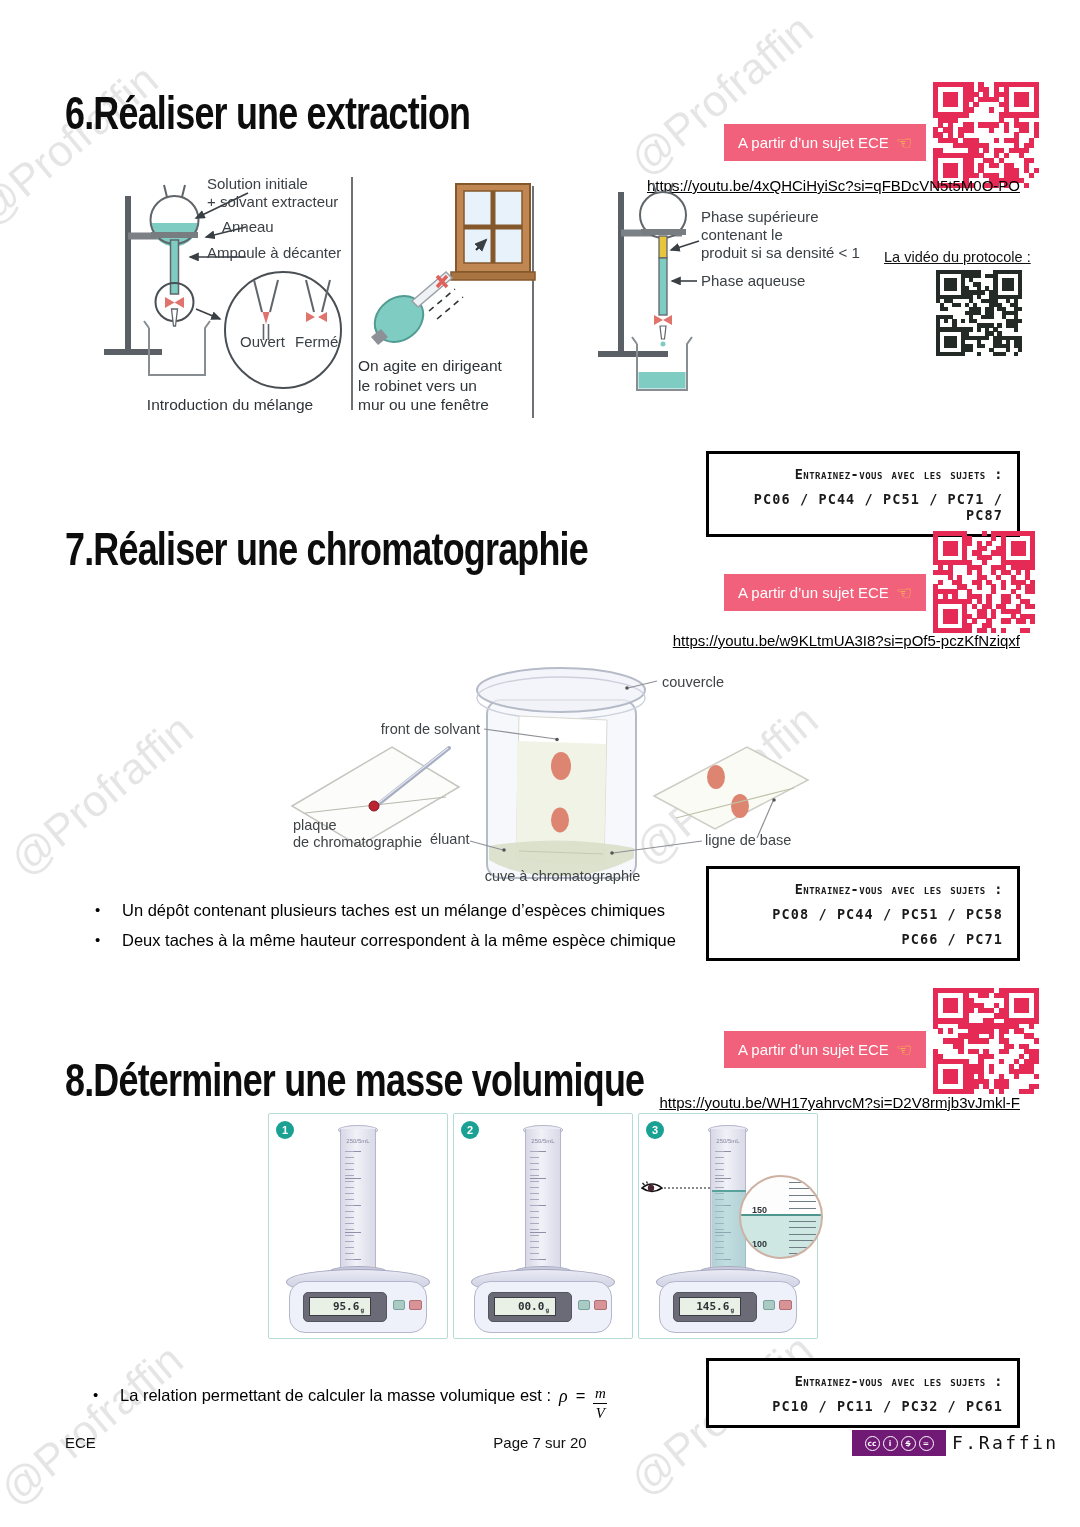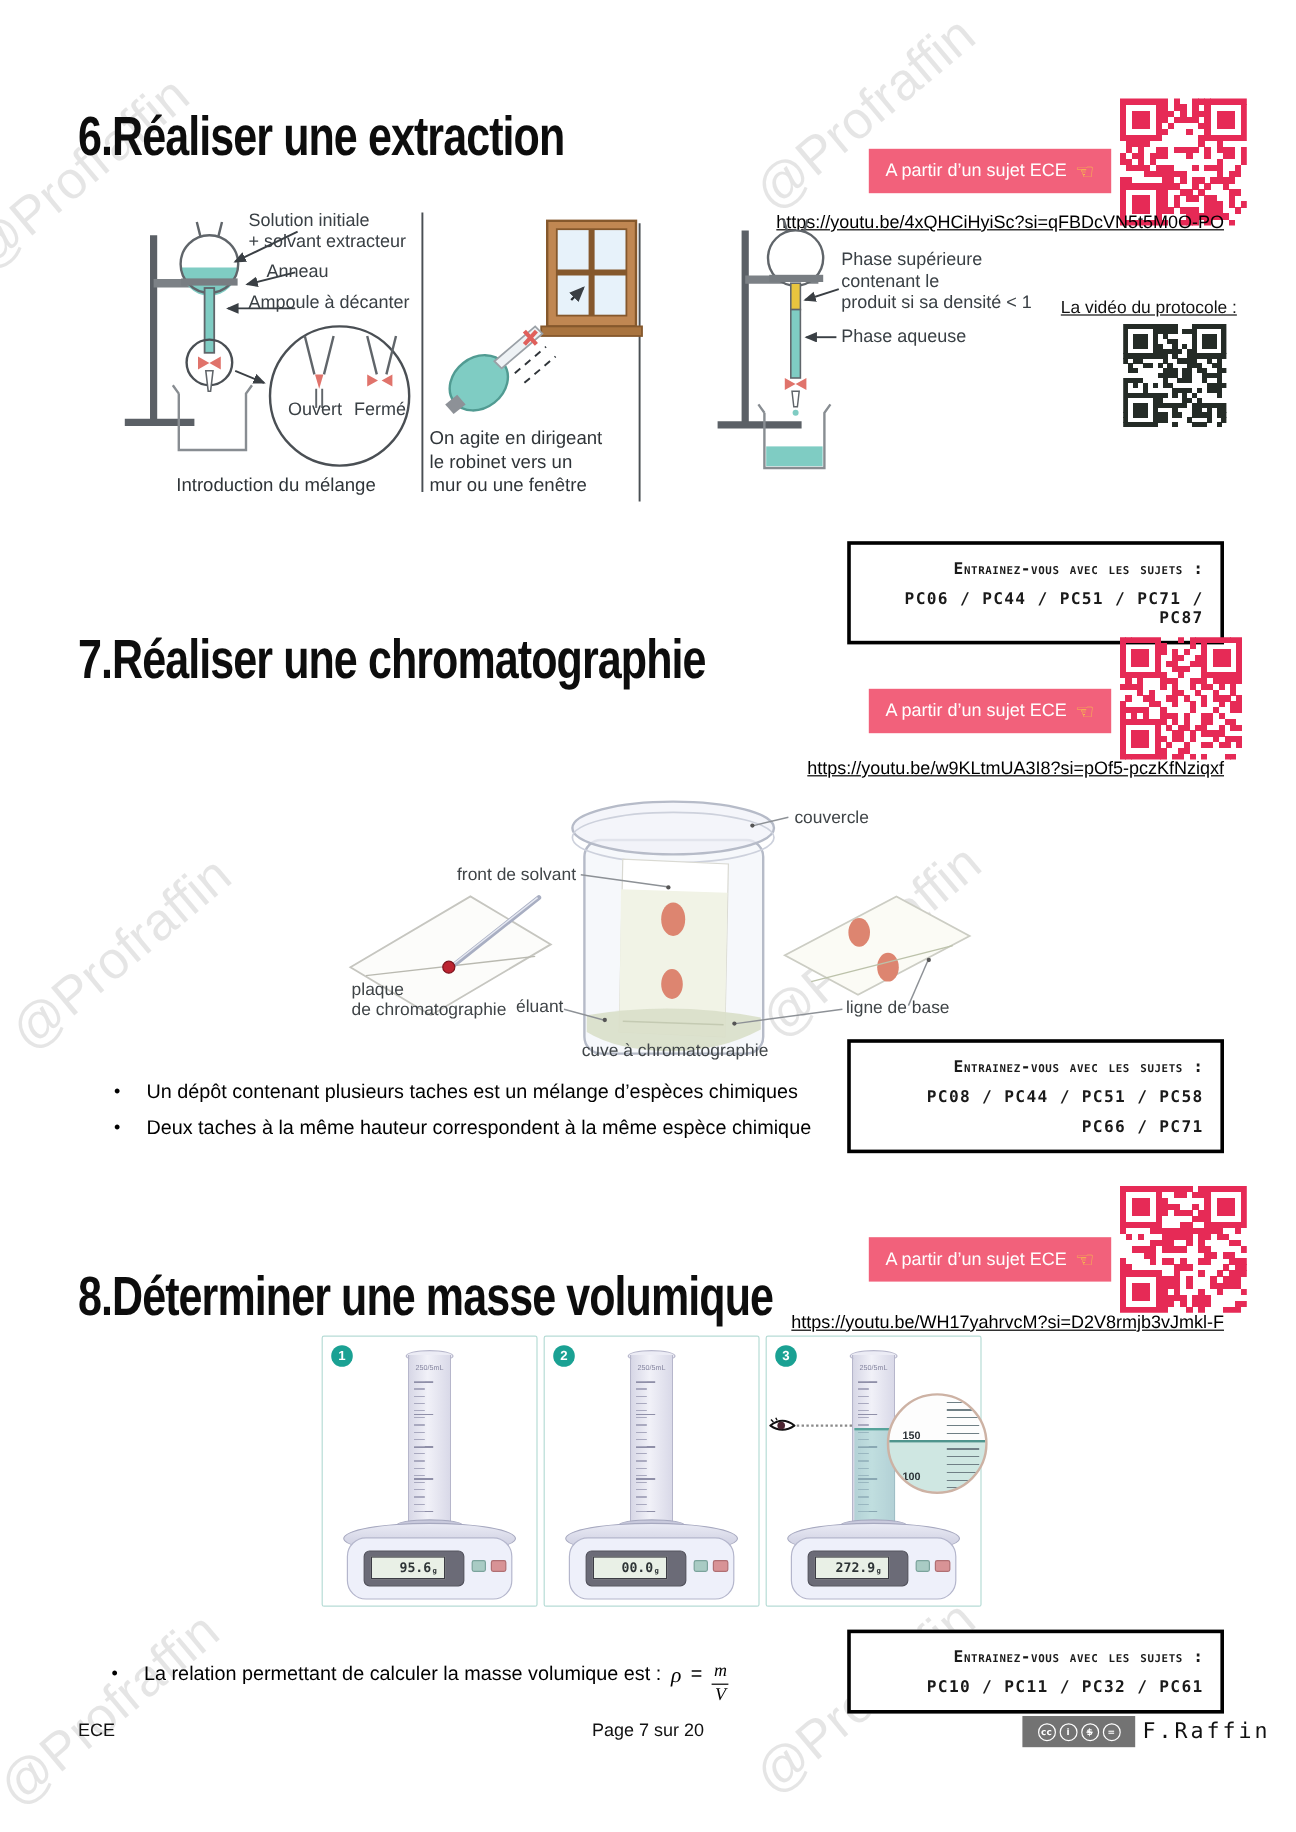--- a/index.html
+++ b/index.html
@@ -57,34 +57,34 @@
       border:1px solid #3c3c44;box-sizing:border-box;display:flex;align-items:center;
       justify-content:flex-end;padding-right:6px;font-family:"DejaVu Sans Mono",monospace;
       font-weight:bold;font-size:11px;color:#2e3436;gap:1px;}
   .lcd-g{font-size:6px;align-self:flex-end;padding-bottom:2px;}
   .btn{position:absolute;top:186px;height:10px;border-radius:2px;box-sizing:border-box;}
   .btn.tare{left:124px;width:12px;background:#a9cbc4;border:1px solid #7ba39c;}
   .btn.off{left:140px;width:13px;background:#d89396;border:1px solid #b06f73;}
   .liquid{position:absolute;left:72.5px;top:76px;width:34px;height:80px;
       background:rgba(134,200,194,.45);border-top:2px solid #57a39b;}
   .dashline{position:absolute;left:25px;top:73px;width:46px;border-top:2px dotted #8a8a8a;}
-  .mag{position:absolute;left:100px;top:47px;width:84px;height:84px;border-radius:50%;
+  .mag{position:absolute;left:100px;top:61px;width:84px;height:84px;border-radius:50%;
       border:2px solid #cdb2a4;background:linear-gradient(#fdfdfd 0 46%,#cfe7e2 46%);
       overflow:hidden;z-index:6;box-sizing:border-box;}
   .mag-line{position:absolute;left:0;top:46%;width:100%;height:2px;background:#4f958d;}
   .mag-ticks{position:absolute;right:5px;top:5px;width:27px;height:72px;
       background:repeating-linear-gradient(to bottom,#6f7f85 0 1px,transparent 1px 6.5px);}
   .mag-num{position:absolute;font-size:9px;font-weight:bold;color:#2e3439;}
   .frml{position:absolute;display:flex;gap:8px;font-size:16.5px;color:#000;}
   .frac{display:inline-flex;flex-direction:column;align-items:center;line-height:1;
       font-family:"Liberation Serif",serif;font-style:italic;font-size:15px;}
   .frac .bar{width:14px;height:1.3px;background:#000;margin:2px 0;}
   .rho{font-family:"Liberation Serif",serif;font-style:italic;font-size:18px;}
   .footer-txt{position:absolute;font-size:15px;color:#111;}
-  .cc-badge{position:absolute;left:852px;top:1430px;width:94px;height:26px;background:#737373;
+  .cc-badge{position:absolute;left:852px;top:1430px;width:94px;height:26px;background:#701a75;
       display:flex;align-items:center;justify-content:center;gap:3px;}
   .cc-c{width:15px;height:15px;border-radius:50%;border:1.4px solid #fff;color:#fff;
       font-size:7.5px;font-weight:bold;display:flex;align-items:center;justify-content:center;
       box-sizing:border-box;font-family:"DejaVu Sans",sans-serif;}
   .author{position:absolute;left:952px;top:1432px;font-family:"DejaVu Sans Mono",monospace;
       font-size:18px;letter-spacing:2.5px;color:#111;}
 </style>
 </head>
 <body>
 
@@ -1277,21 +1277,21 @@
     <div class="cyl">
       <div class="cyl-label">250/5mL</div>
       <div class="ticks"></div>
     </div>
     <div class="liquid"></div>
     <div class="cyl-foot"></div>
     <div class="plate"></div>
     <div class="bal-body"></div>
     <div class="bal-panel"></div>
     <div class="lcd">
-      <span>272.9</span>
+      <span>145.6</span>
       <span class="lcd-g">g</span>
     </div>
     <div class="btn tare"></div>
     <div class="btn off"></div>
     <svg style="position:absolute;left:2px;top:66px" width="22" height="16">
       <path d="M1,8 Q11,0 21,8 Q11,15 1,8 Z" fill="#fff" stroke="#111" stroke-width="1.6"></path>
       <circle cx="10" cy="8" r="3.2" fill="#4a2430"></circle>
       <path d="M3.5,5 L1.5,3 M6.5,3.5 L5.5,1.5" stroke="#111" stroke-width="1.2"></path>
     </svg>
     <div class="dashline"></div>

